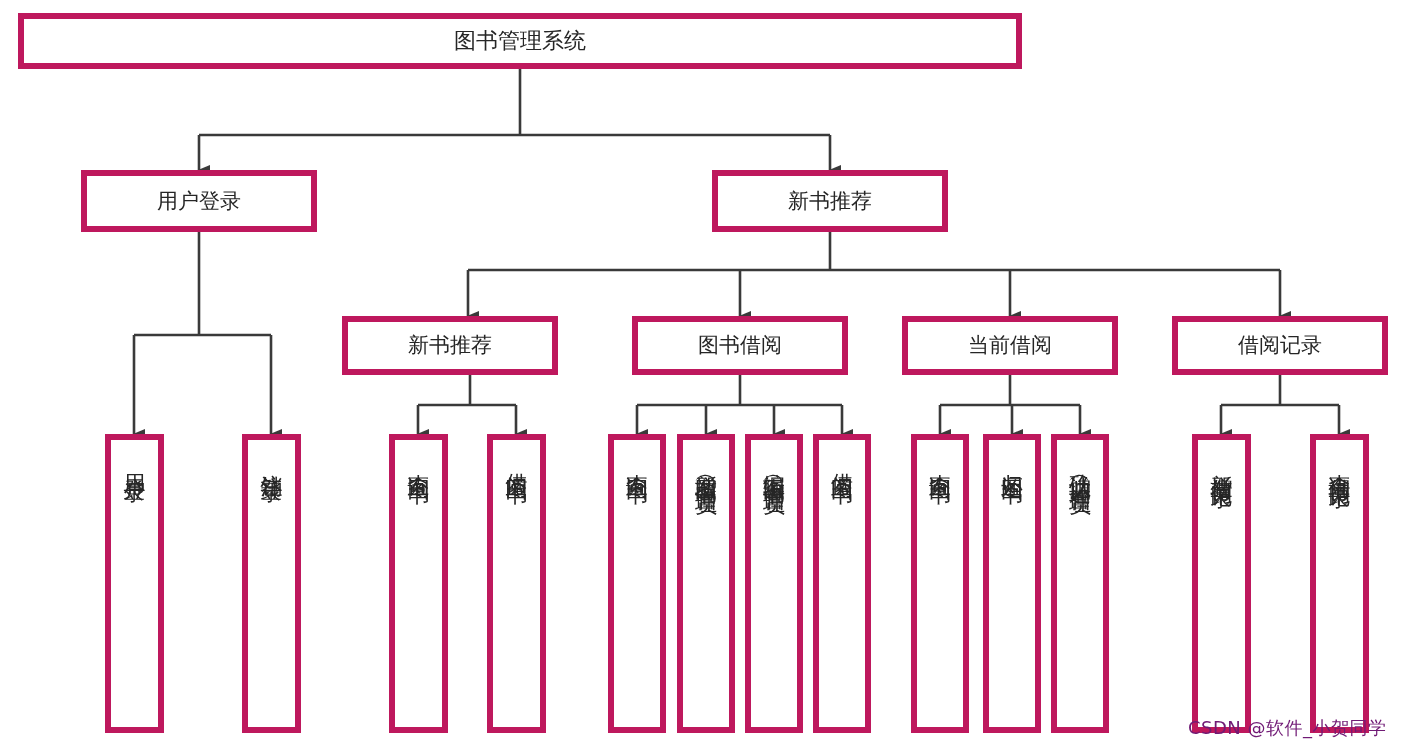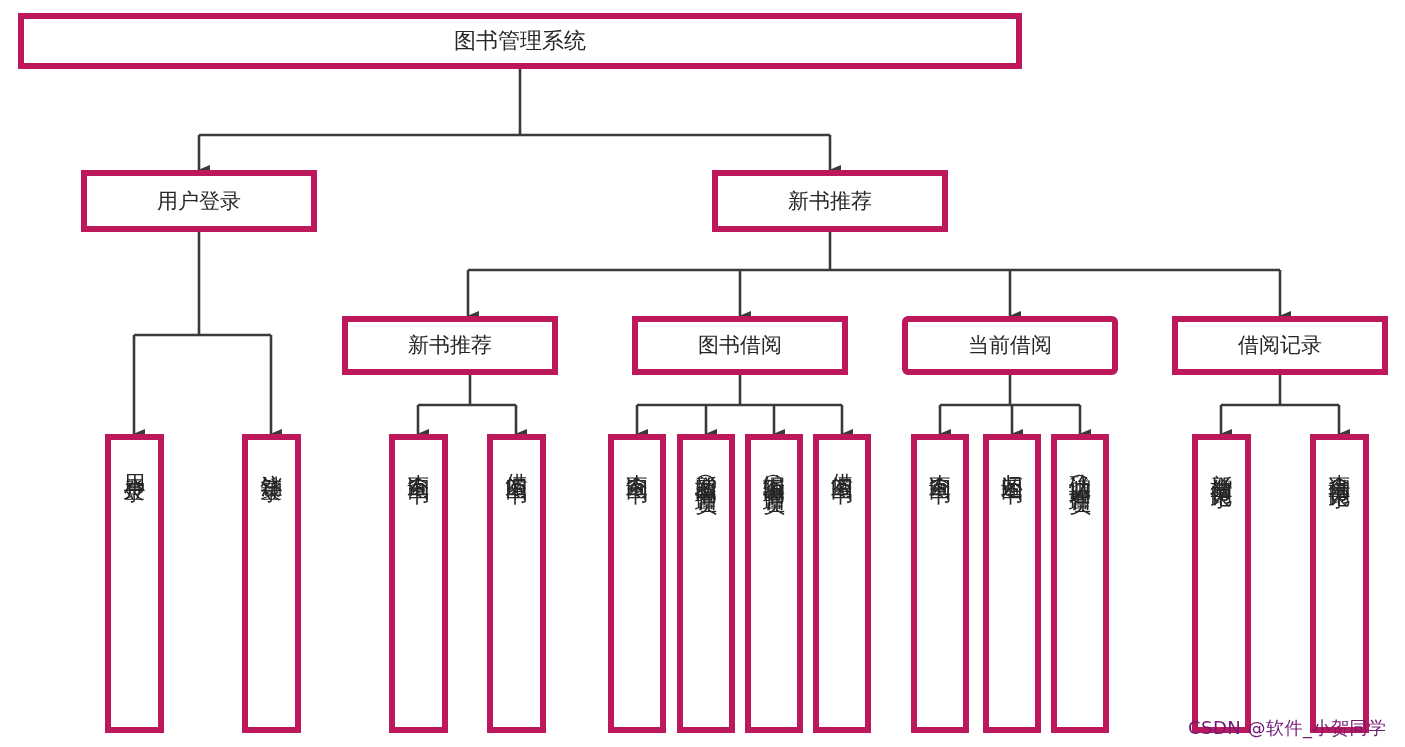--- a/index.html
+++ b/index.html
@@ -128,21 +128,21 @@
       </div>
       <div class="node horiz" style="left: 712px; top: 170px; width: 236px; height: 62px;">
         <span class="label">新书推荐</span>
       </div>
       <div class="node horiz" style="left: 342px; top: 316px; width: 216px; height: 59px;">
         <span class="label">新书推荐</span>
       </div>
       <div class="node horiz" style="left: 632px; top: 316px; width: 216px; height: 59px;">
         <span class="label">图书借阅</span>
       </div>
-      <div class="node horiz" style="left: 902px; top: 316px; width: 216px; height: 59px; border-radius: 6px;">
+      <div class="node horiz" style="left: 902px; top: 316px; width: 216px; height: 59px;">
         <span class="label">当前借阅</span>
       </div>
       <div class="node horiz" style="left: 1172px; top: 316px; width: 216px; height: 59px;">
         <span class="label">借阅记录</span>
       </div>
       <div class="node vert" style="left: 105px; top: 434px; width: 59px; height: 299px;">
         <span class="label">用户登录</span>
       </div>
       <div class="node vert" style="left: 242px; top: 434px; width: 59px; height: 299px;">
         <span class="label">注销登录</span>

